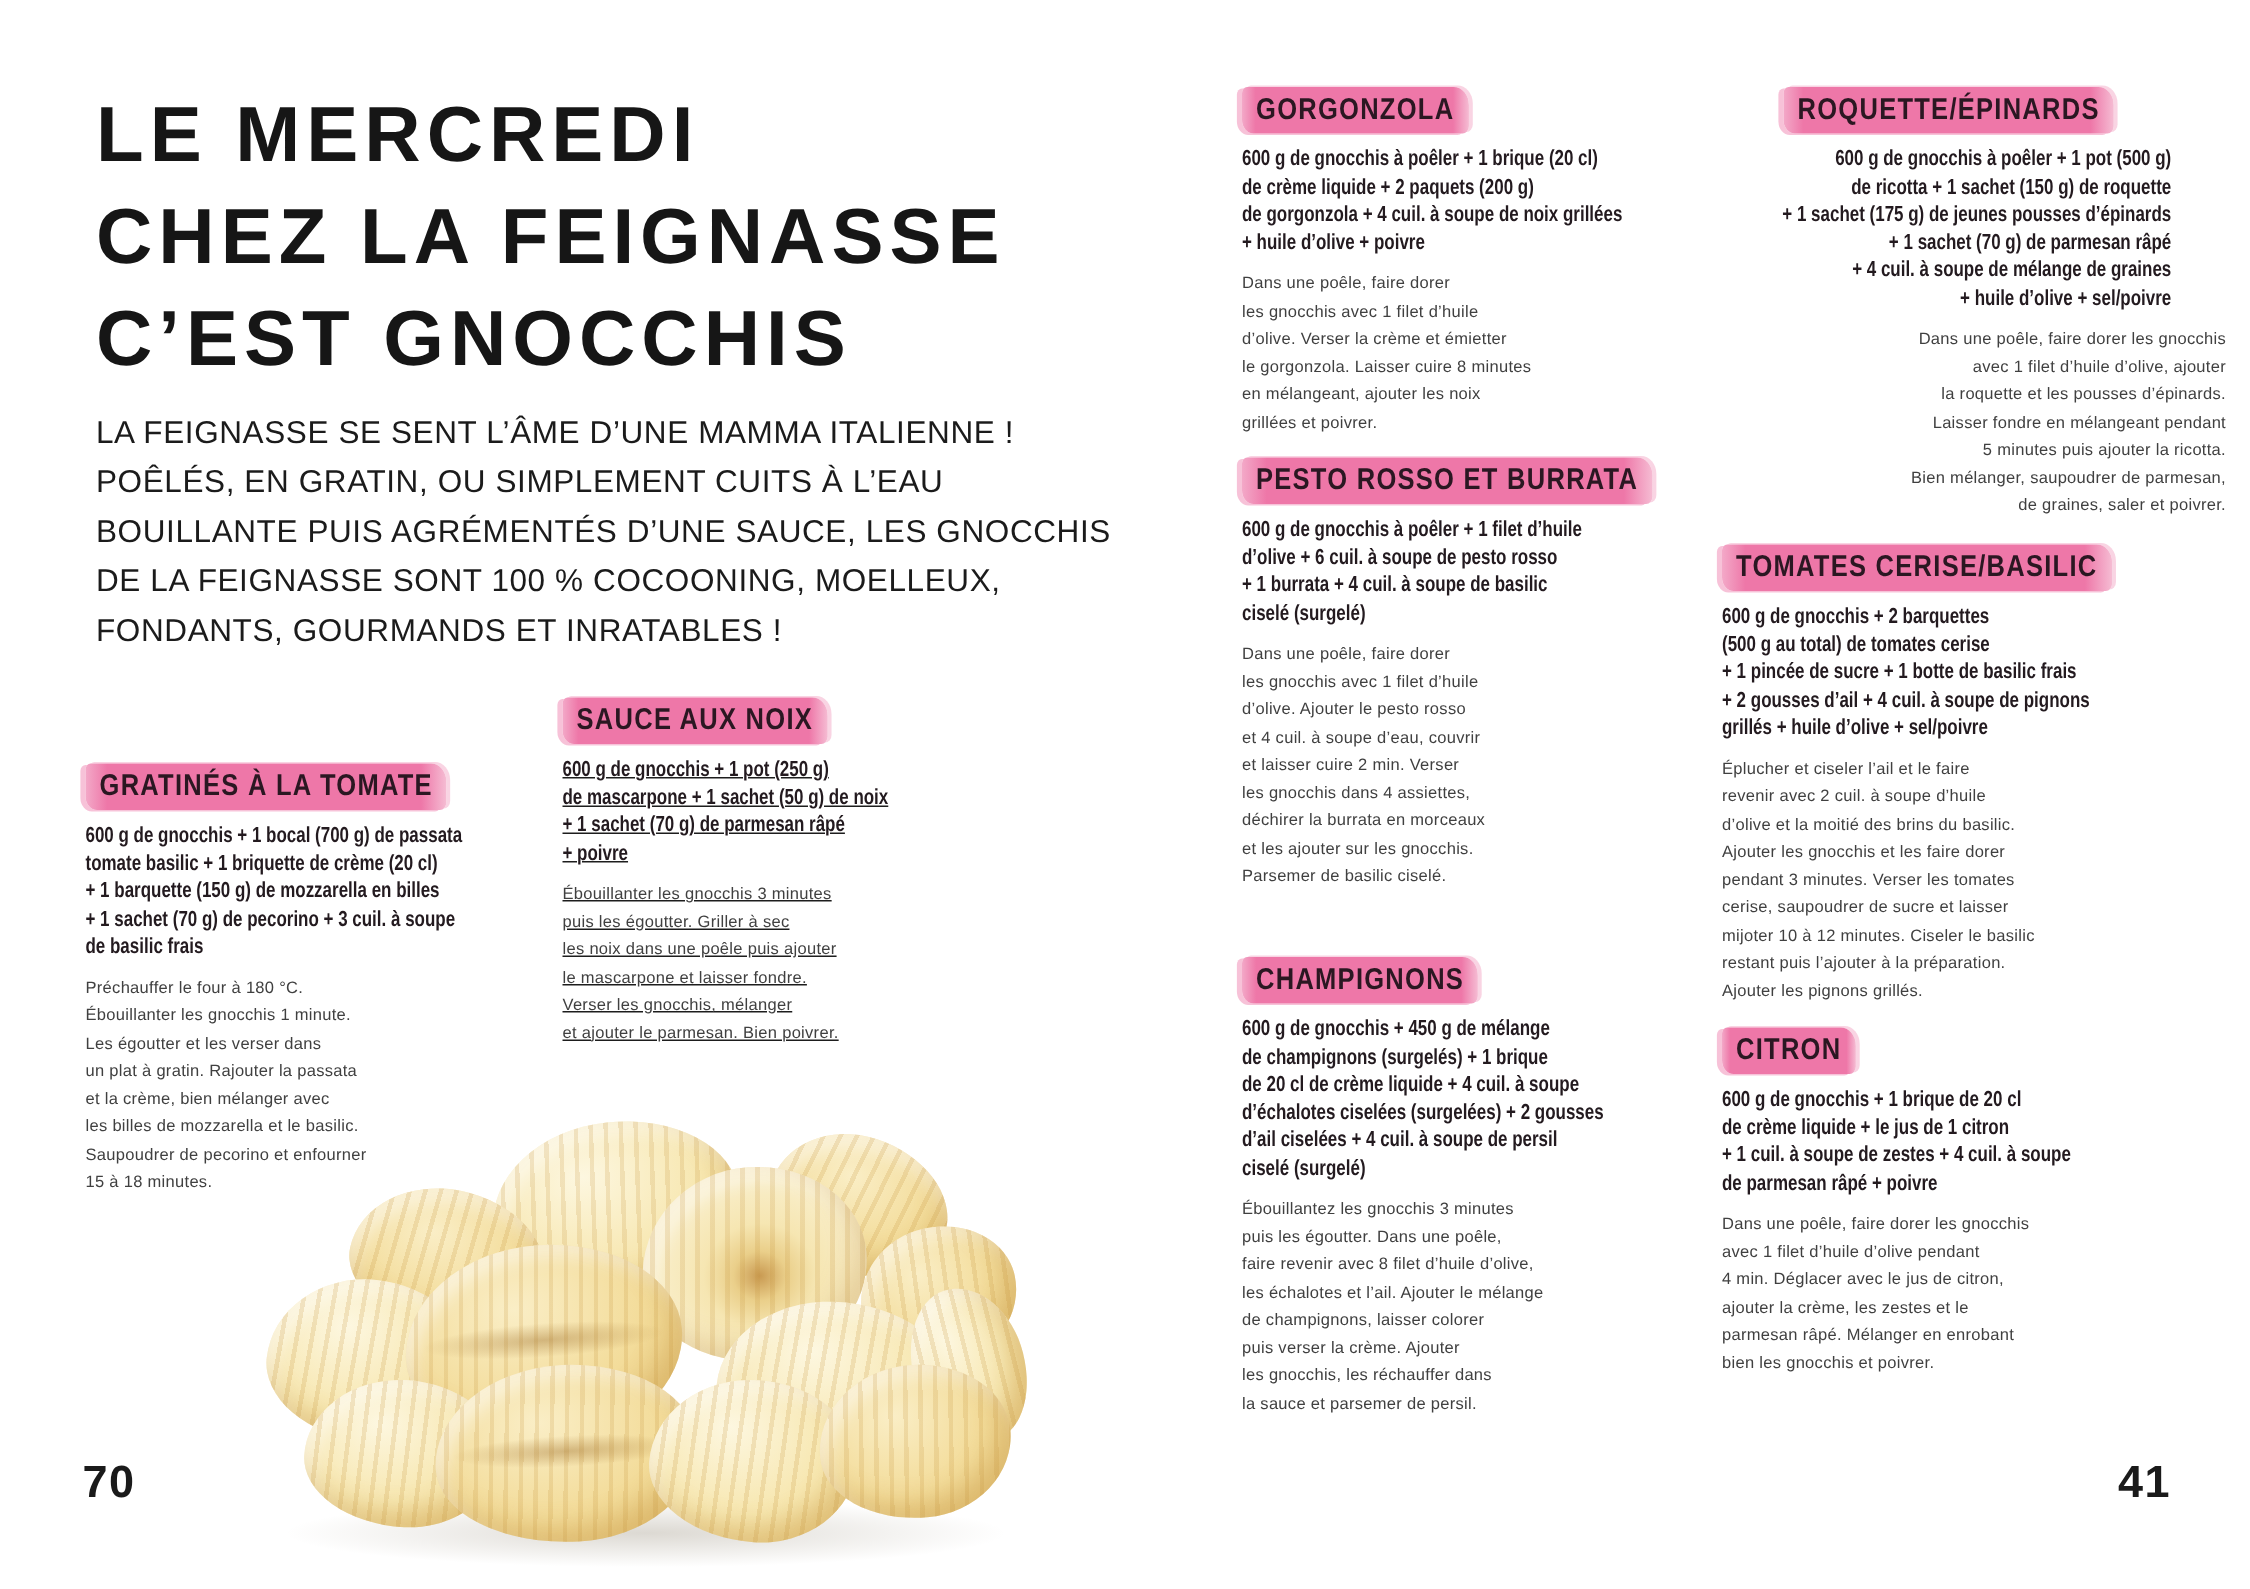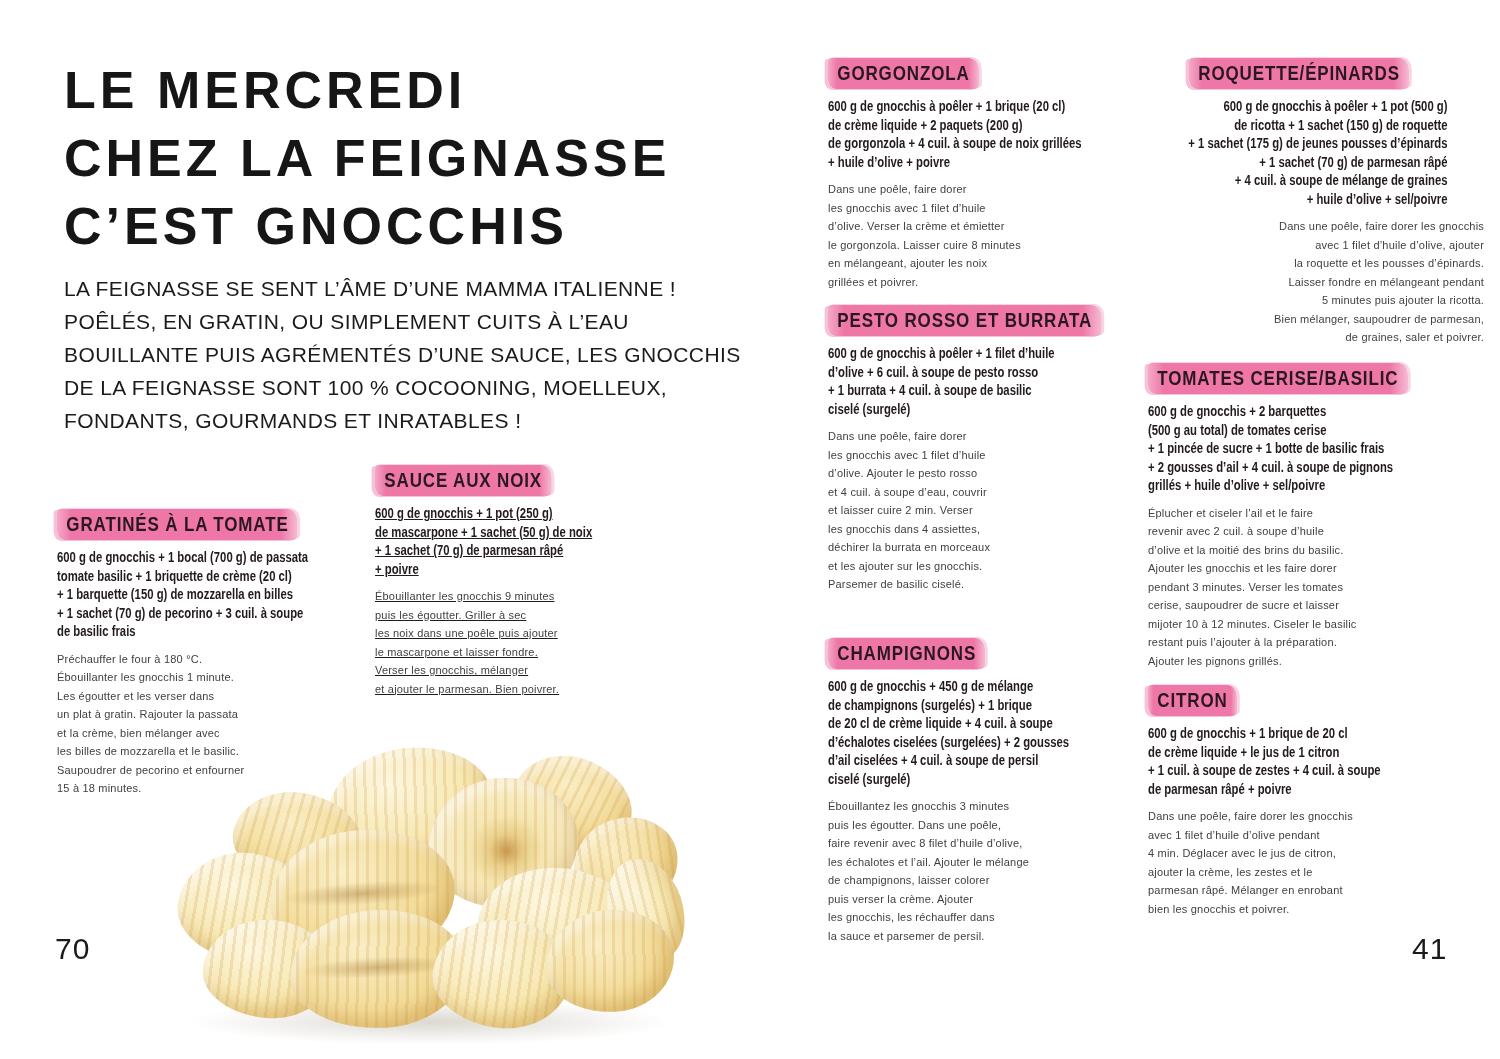--- a/index.html
+++ b/index.html
@@ -38,21 +38,21 @@
     white-space:pre-line; transform:scaleX(0.78); transform-origin:0 0;
   }
   .inst {
     margin:9px 0 0; width:112%;
     font-size:11px; line-height:18.5px; font-weight:400; color:#404040;
     letter-spacing:0.2px; white-space:pre-line;
   }
 
   
   .pagenum {
-    position:absolute; top:932px; font-size:30px; font-weight:400; color:#1a1a1a;
+    position:absolute; top:972px; font-size:30px; font-weight:700; color:#1a1a1a;
     letter-spacing:1px;
   }
   .pagenum.left  { left:55px; }
   .pagenum.right { left:1412px; }
 
   
   .photo { position:absolute; left:178px; top:738px; width:505px; height:305px; }
   .pile-shadow {
     position:absolute; left:10px; right:10px; bottom:-2px; height:46px; border-radius:50%;
     background:radial-gradient(ellipse at 50% 50%, rgba(130,118,95,0.28), rgba(130,118,95,0) 70%);
@@ -103,21 +103,21 @@
 Saupoudrer de pecorino et enfourner
 15 à 18 minutes.</p>
   </article>
 
   <article class="recipe" style="left:375px; top:465px;text-decoration:underline;">
     <h2 class="rh"><span class="hl">SAUCE AUX NOIX</span></h2>
     <p class="ing">600 g de gnocchis + 1 pot (250 g)
 de mascarpone + 1 sachet (50 g) de noix
 + 1 sachet (70 g) de parmesan râpé
 + poivre</p>
-    <p class="inst">Ébouillanter les gnocchis 9 minutes
+    <p class="inst">Ébouillanter les gnocchis 3 minutes
 puis les égoutter. Griller à sec
 les noix dans une poêle puis ajouter
 le mascarpone et laisser fondre.
 Verser les gnocchis, mélanger
 et ajouter le parmesan. Bien poivrer.</p>
   </article>
 
   <div class="photo">
     <div class="pile-shadow"></div>
     <div class="gn a" style="left:150px; top:10px;  width:165px; height:115px; transform:rotate(-6deg);"></div>

